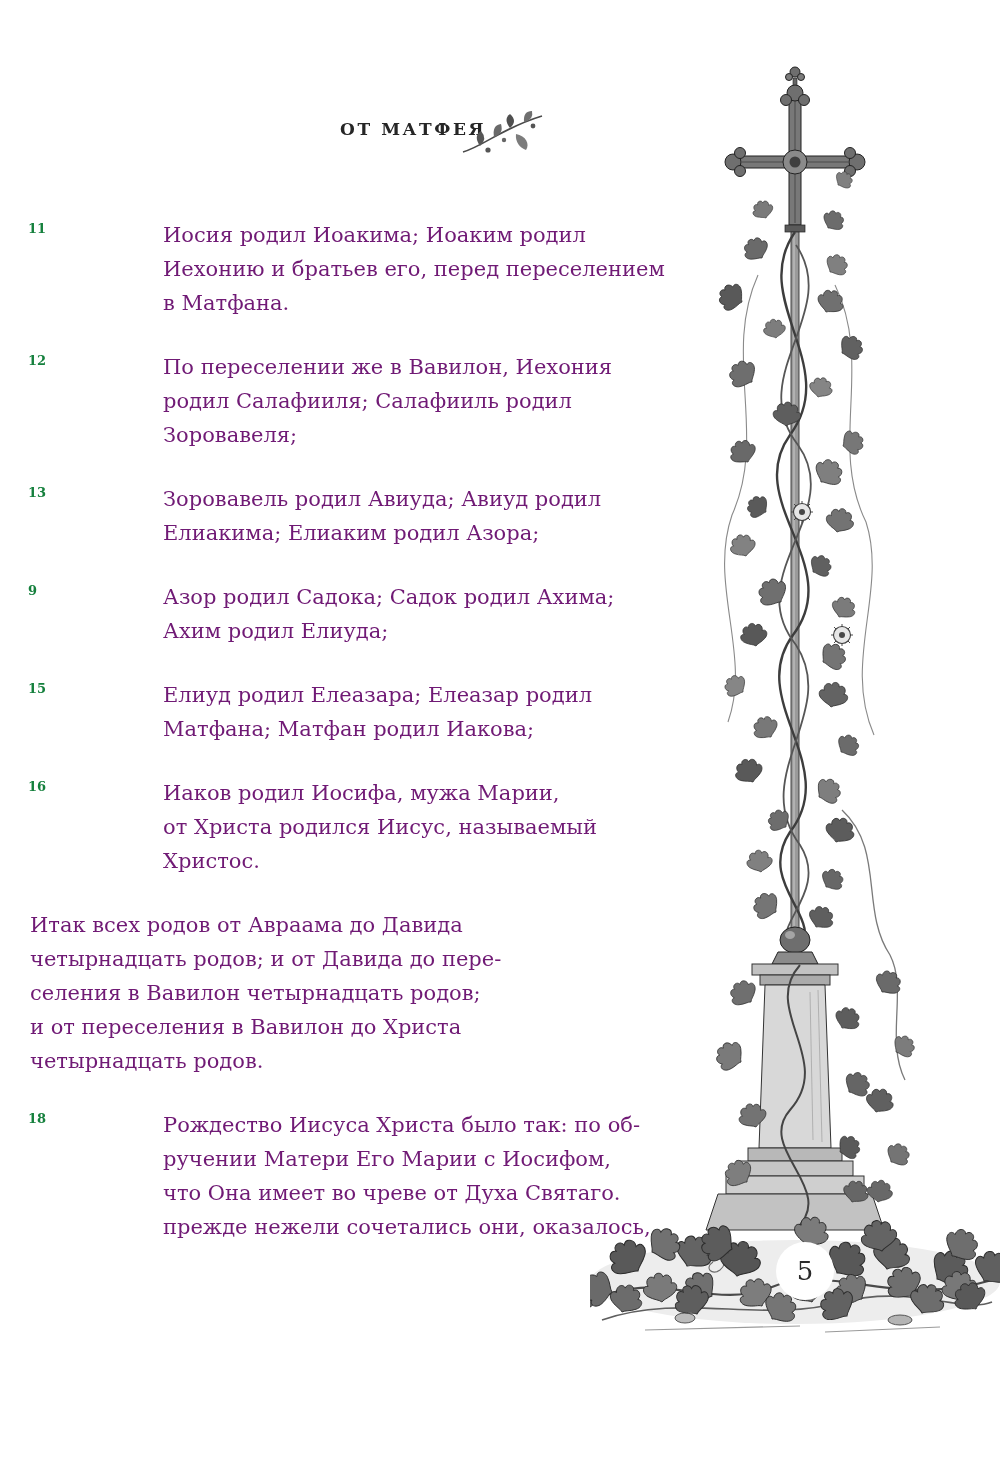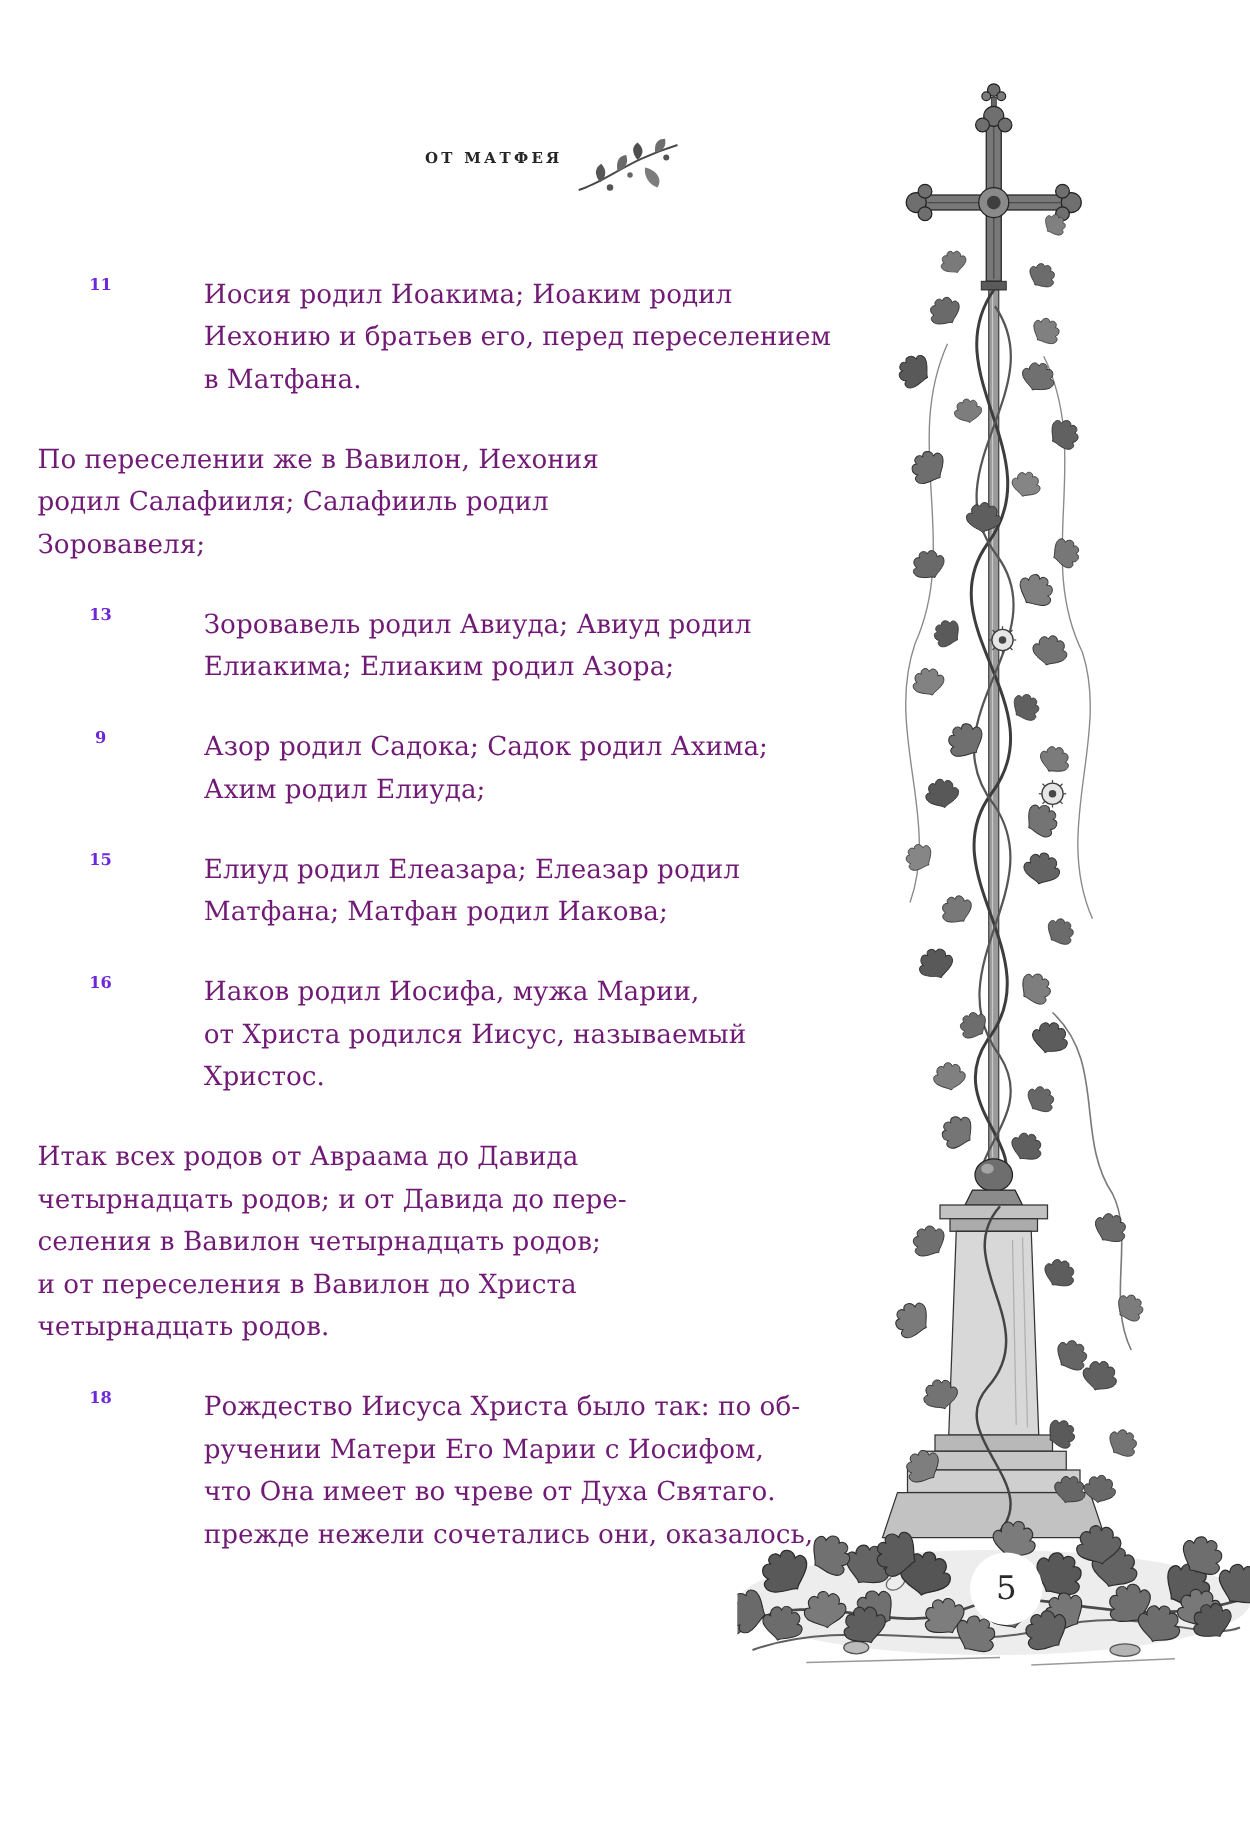--- a/index.html
+++ b/index.html
@@ -4,28 +4,28 @@
 <style>
   * { margin:0; padding:0; box-sizing:border-box; }
   html,body { background:#ffffff; }
   .page {
     position:relative; width:1000px; height:1467px; background:#ffffff;
     overflow:hidden; color:#1f1f1f;
     font-family:"DejaVu Serif","Liberation Serif",serif;
   }
   .header-title {
     position:absolute; left:340px; top:119px;
-    font-size:12px; letter-spacing:2.6px; font-weight:600; color:#262626;
+    font-size:17px; letter-spacing:2.6px; font-weight:600; color:#262626;
   }
   .sprig { position:absolute; left:460px; top:106px; }
   .verse-list { position:absolute; left:0; top:218px; width:700px; z-index:3; }
   .verse { display:flex; margin-bottom:30px; }
   .vnum {
-    flex:0 0 133px; width:133px; text-align:center;
-    font-size:13px; font-weight:700; padding-top:3px; color:#6d28d9;padding-left:28px;
+    flex:0 0 133px; width:133px; text-align:left;
+    font-size:13px; font-weight:700; padding-top:3px; color:#15803d;padding-left:28px;
   }
   .vtext { margin-left:30px; font-size:21px; line-height:34px; color:#701a75; }
   .illustration { position:absolute; left:590px; top:50px; width:410px; height:1310px; z-index:1; }
   .page-circle {
     position:absolute; left:776px; top:1242px; width:58px; height:58px;
     background:#ffffff; border-radius:50%; z-index:2;
     display:flex; align-items:center; justify-content:center;
     font-size:26px; color:#2a2a2a;
   }
 </style>
@@ -52,20 +52,21 @@
     <div class="verse">
       <span class="vnum">11</span>
       <div class="vtext">
           <div class="vline">Иосия родил Иоакима; Иоаким родил</div>
           <div class="vline">Иехонию и братьев его, перед переселением</div>
           <div class="vline">в Матфана.</div>
         </div>
     </div>
 
     <div class="verse">
+      <span class="vnum">12</span>
       <div class="vtext">
           <div class="vline">По переселении же в Вавилон, Иехония</div>
           <div class="vline">родил Салафииля; Салафииль родил</div>
           <div class="vline">Зоровавеля;</div>
         </div>
     </div>
 
     <div class="verse">
       <span class="vnum">13</span>
       <div class="vtext">

